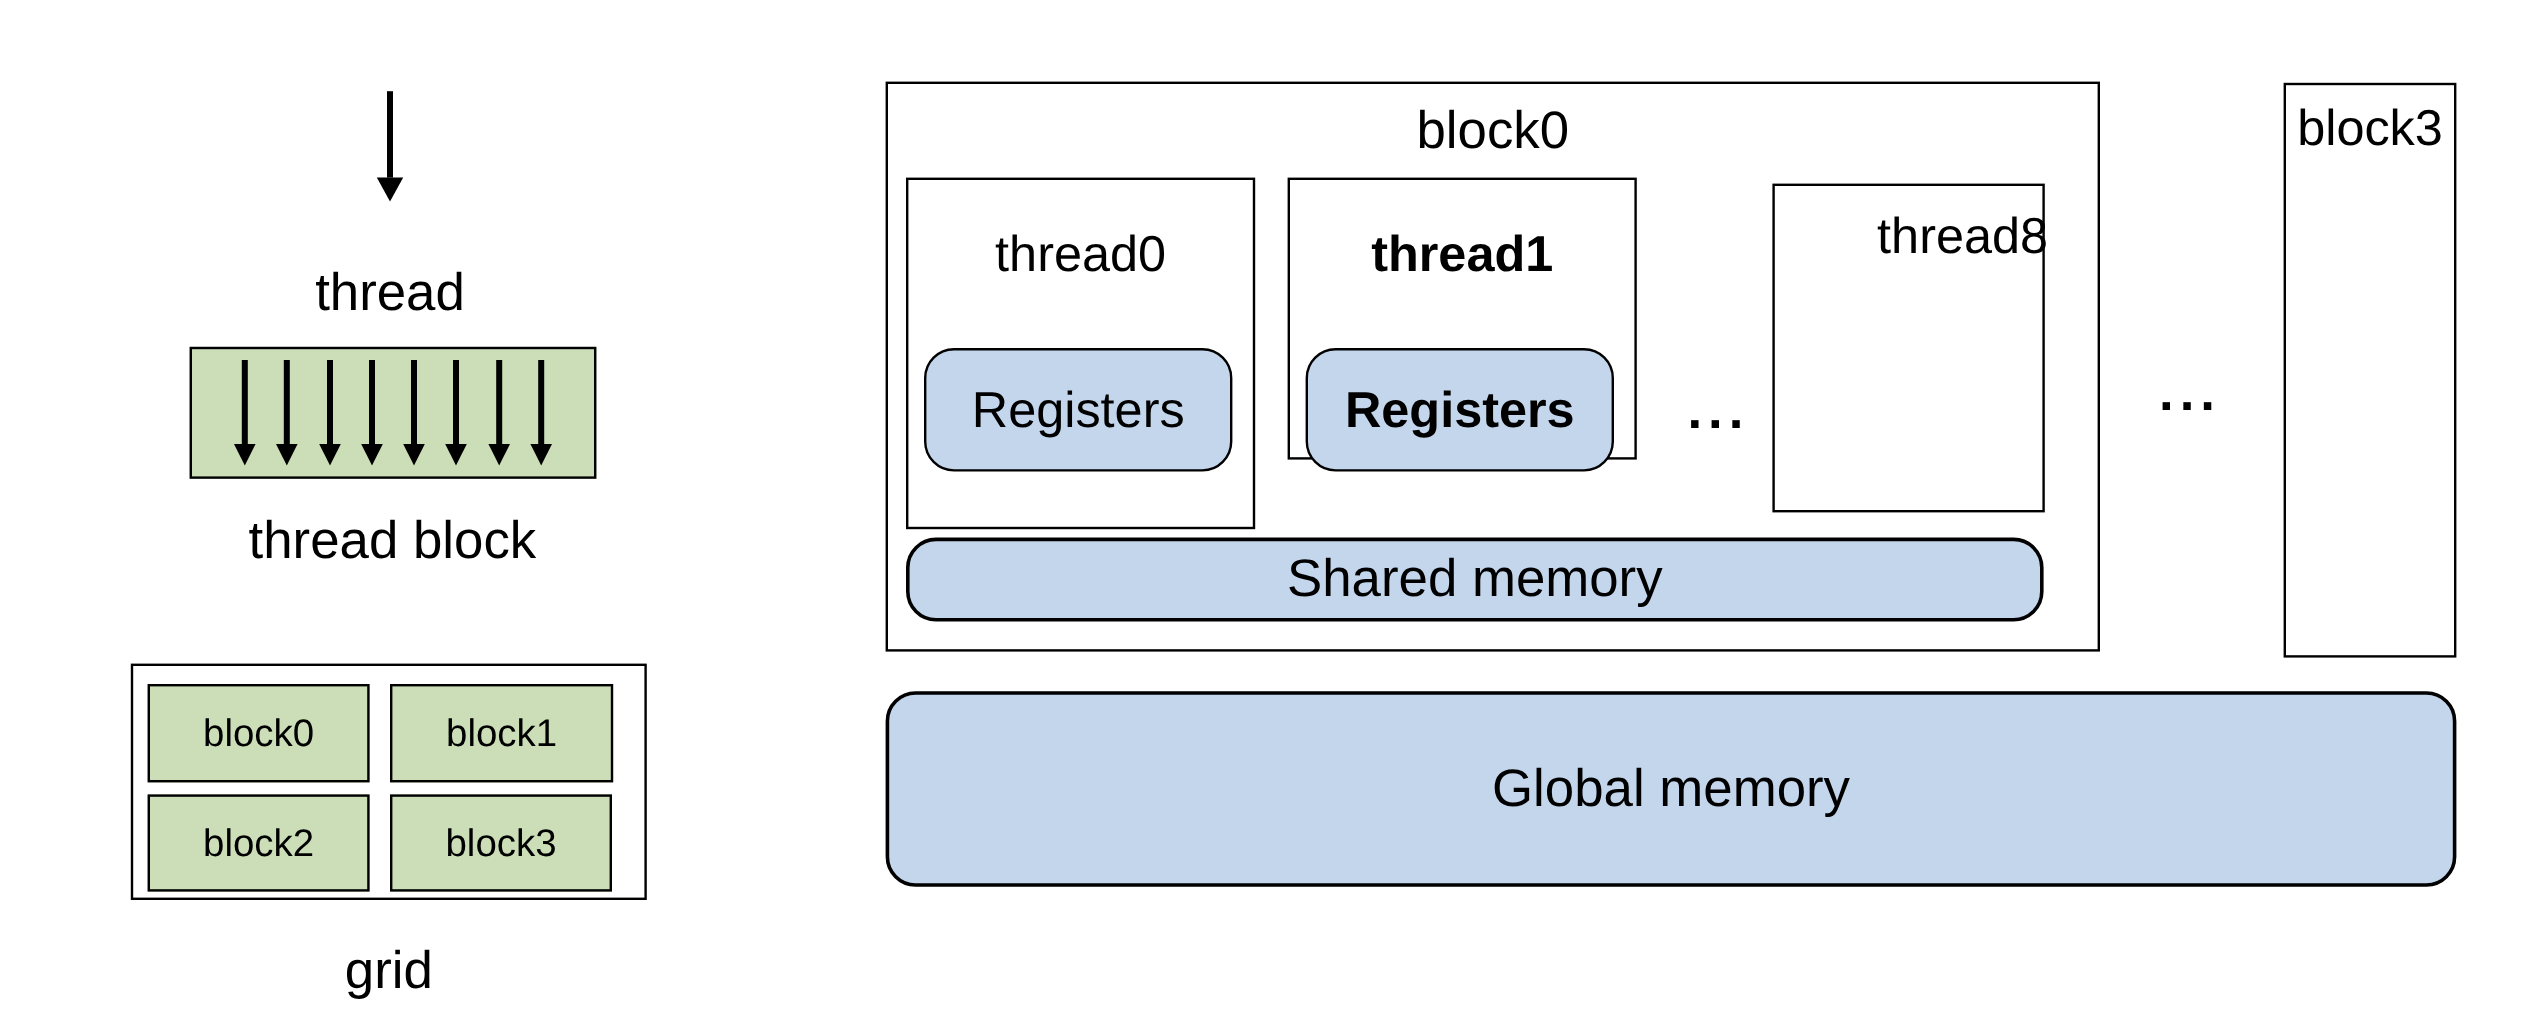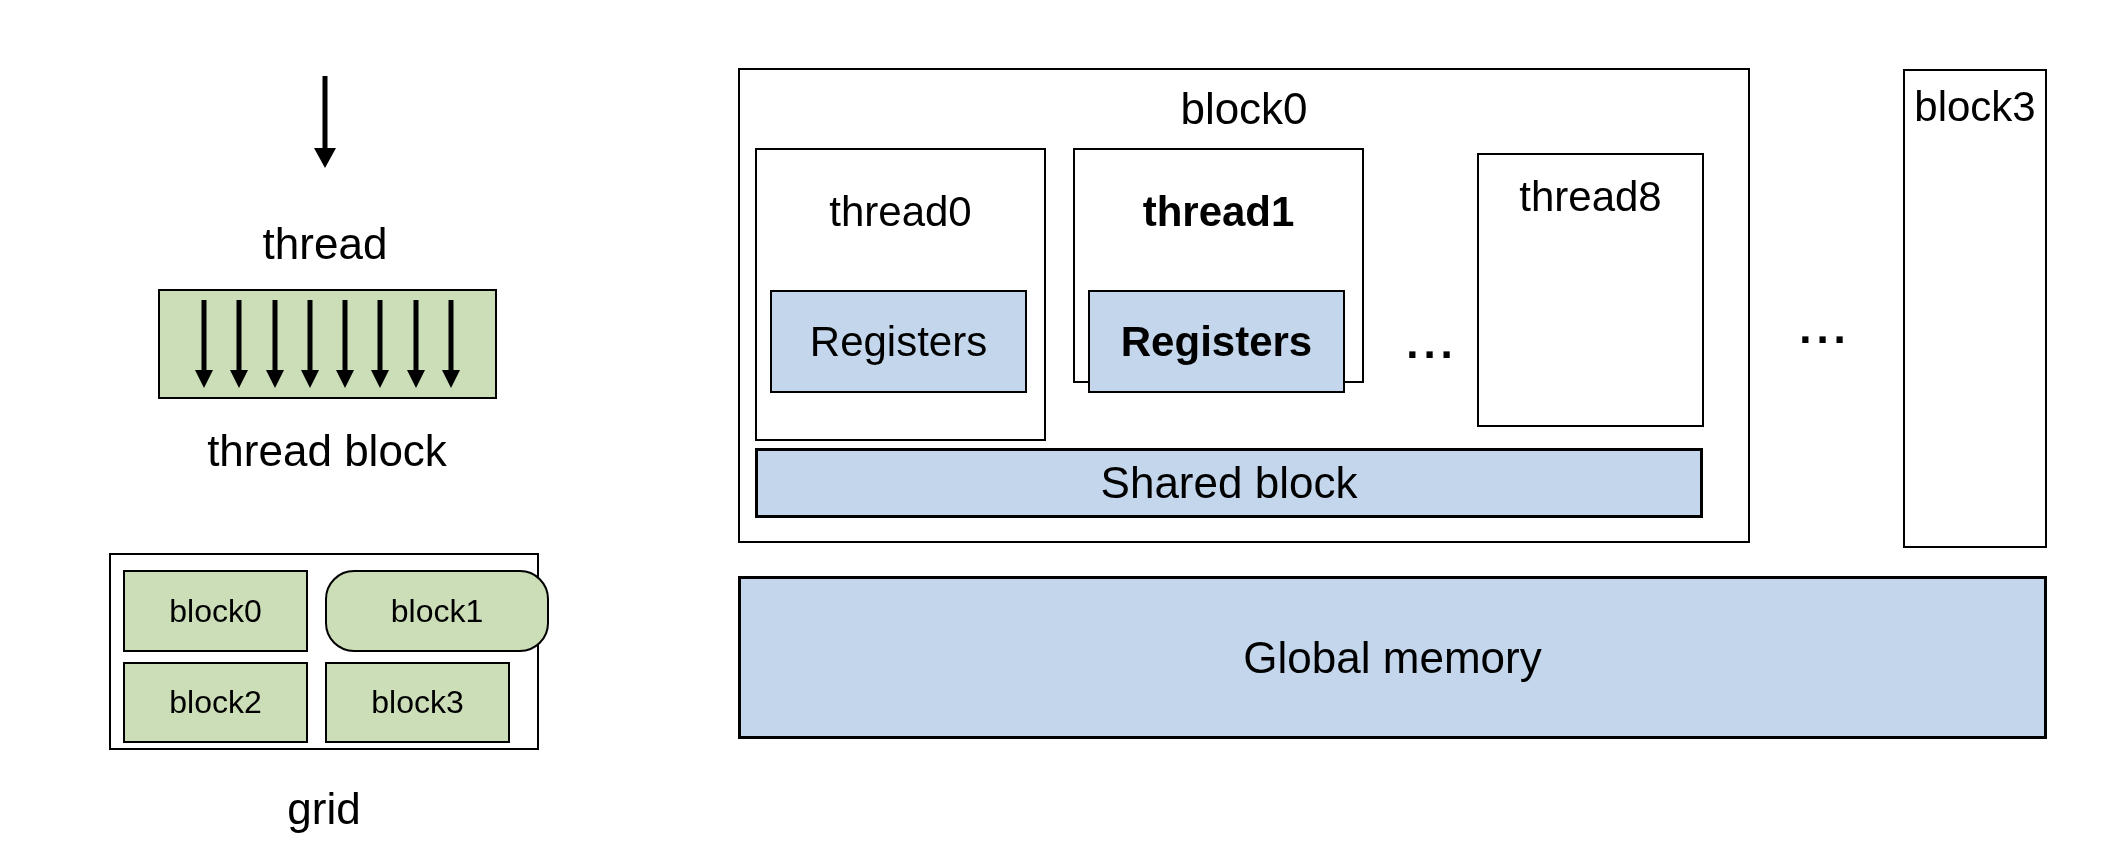--- a/index.html
+++ b/index.html
@@ -4,21 +4,21 @@
 <style>
   :root { --green:#cbdeb7; --blue:#c3d6ec; --line:#000000; --bg:#ffffff; }
   html,body { margin:0; padding:0; }
   body {
     width:2112px; height:862px; position:relative; overflow:hidden;
     background:var(--bg); color:#000;
     font-family:"Liberation Sans","DejaVu Sans",sans-serif;
   }
   .box  { position:absolute; background:#fff; border:2px solid var(--line); box-sizing:border-box; }
   .green{ background:var(--green); }
-  .blue { background:var(--blue); }
+  .blue { background:var(--blue);border-radius:25px; }
   .bar  { border-width:3px; display:flex; align-items:center; justify-content:center; }
   .lbl  { position:absolute; white-space:nowrap; line-height:1.12; }
   .cx   { transform:translateX(-50%); }
   .ctr  { display:flex; align-items:center; justify-content:center; }
   .f44  { font-size:44px; }
   .f42  { font-size:42px; }
   .f32  { font-size:32px; }
   .title{ position:absolute; left:0; width:100%; text-align:center; }
   .dots { font-size:44px; font-weight:700; letter-spacing:5px; }
 
@@ -82,21 +82,21 @@
       </div>
     </div>
 </div>
 
 <div class="lbl cx f44" style="left:327px; top:426px;">thread block</div>
 
 <div class="box" style="left:109px; top:553px; width:430px; height:197px;">
   <div class="box green ctr f32" style="left:12px;  top:15px;  width:185px; height:82px;">
     <span>block0</span>
   </div>
-  <div class="box green ctr f32" style="left:214px; top:15px;  width:224px; height:82px;border-radius:29px;">
+  <div class="box green ctr f32" style="left:214px; top:15px;  width:186px; height:82px;">
     <span>block1</span>
   </div>
   <div class="box green ctr f32" style="left:12px;  top:107px; width:185px; height:81px;text-align:right;">
     <span>block2</span>
   </div>
   <div class="box green ctr f32" style="left:214px; top:107px; width:185px; height:81px;">
     <span>block3</span>
   </div>
 </div>
 
@@ -116,25 +116,25 @@
   <div class="box" style="left:333px; top:78px; width:291px; height:235px;font-weight:bold;">
     <div class="title f42" style="top:38px;">thread1</div>
     <div class="box blue ctr f42" style="left:13px; top:140px; width:257px; height:103px;">
       <span>Registers</span>
     </div>
   </div>
 
   <div class="lbl cx dots" style="left:692px; top:248px;">...</div>
 
   <div class="box" style="left:737px; top:83px; width:227px; height:274px;">
-    <div class="title f42" style="top:18px;">thread8</div>
+    <div class="title f42" style="top:18px;padding-left:45px;">thread8</div>
   </div>
 
   <div class="box blue bar f44" style="left:15px; top:378px; width:948px; height:70px;">
-    <span>Shared block</span>
+    <span>Shared memory</span>
   </div>
 </div>
 
 <div class="lbl cx dots" style="left:1825px; top:303px;">...</div>
 
 <div class="box" style="left:1903px; top:69px; width:144px; height:479px;">
   <div class="title f42" style="top:12px;">block3</div>
 </div>
 
 <div class="box blue bar f44" style="left:738px; top:576px; width:1309px; height:163px;">

